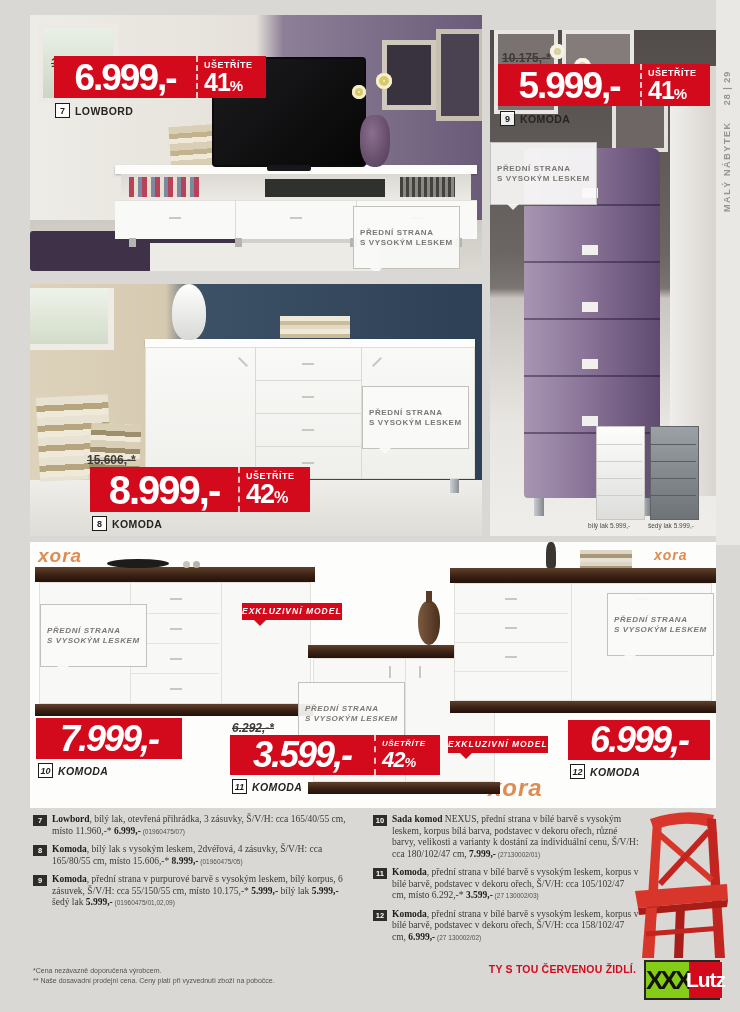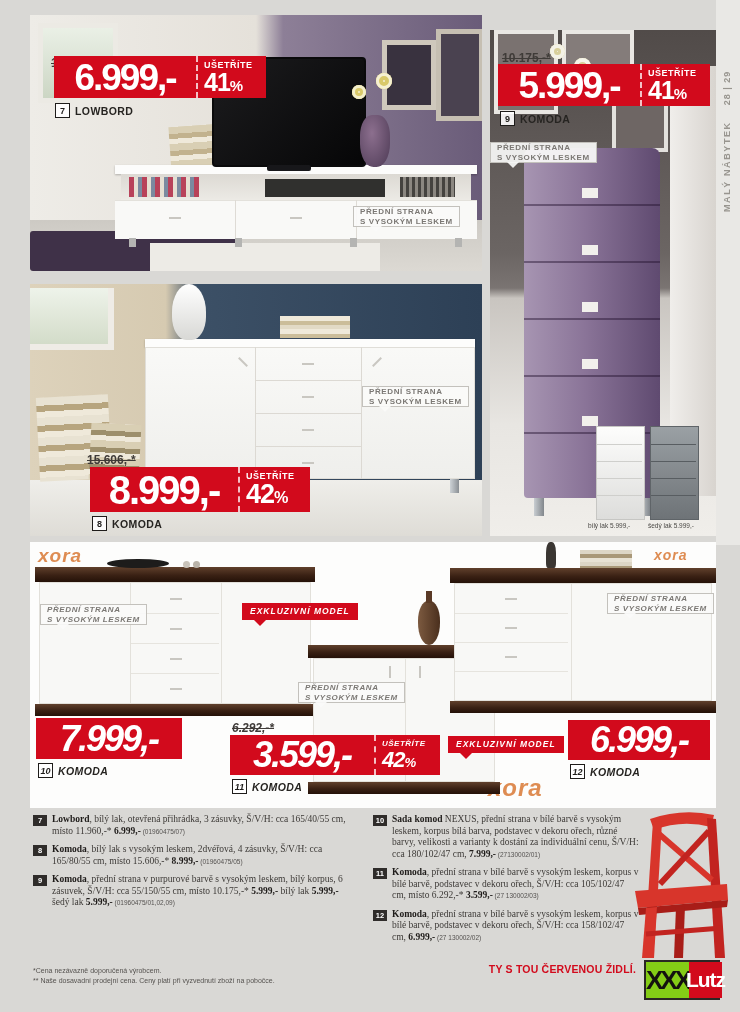--- a/index.html
+++ b/index.html
@@ -11,25 +11,25 @@
   .oldprice{position:absolute;font-weight:bold;font-size:12px;color:#3f3b38;text-decoration:line-through;letter-spacing:0;}
   .pricerow{position:absolute;display:flex;align-items:stretch;}
   .pricebox{background:#d20a1c;color:#fff;font-weight:bold;display:flex;align-items:center;justify-content:center;letter-spacing:-2px;line-height:1;padding:0 4px;}
   .savebox{background:#d20a1c;color:#fff;border-left:2px dashed rgba(255,255,255,.75);display:flex;flex-direction:column;justify-content:center;padding:2px 4px 2px 6px;}
   .saveword{font-size:9px;font-weight:bold;letter-spacing:.5px;line-height:10px;}
   .savepct{font-weight:bold;line-height:1;letter-spacing:-1px;}
   .savepct .sign{font-size:.6em;}
   .offerlabel{position:absolute;display:flex;align-items:center;font-weight:bold;font-size:10.5px;color:#262421;letter-spacing:.4px;}
   .numbadge{display:inline-flex;align-items:center;justify-content:center;width:13px;height:13px;border:1.5px solid #1e1c1a;background:rgba(255,255,255,.9);color:#1e1c1a;font-size:9px;font-weight:bold;margin-right:5px;letter-spacing:0;}
   
-  .hint{position:absolute;background:rgba(250,250,248,.92);border:1px solid #c3c1bc;color:#7b7874;font-size:8px;font-weight:bold;letter-spacing:.6px;padding:0 6px;line-height:9.5px;}
+  .hint{position:absolute;background:rgba(250,250,248,.92);border:1px solid #c3c1bc;color:#7b7874;font-size:8px;font-weight:bold;letter-spacing:.6px;padding:21px 6px;line-height:9.5px;}
   .hint:after{content:"";position:absolute;left:16px;bottom:-6px;width:0;height:0;border-left:6px solid transparent;border-right:6px solid transparent;border-top:6px solid rgba(250,250,248,.92);}
   .hint span{display:block;}
   
-  .exbadge{position:absolute;background:#d20a1c;color:#fff;font-size:8.5px;font-weight:bold;letter-spacing:1px;padding:4px 8px;line-height:1;}
+  .exbadge{position:absolute;background:#d20a1c;color:#fff;font-size:8.5px;font-weight:bold;letter-spacing:1px;padding:4px 0;line-height:1;}
   .exbadge:after{content:"";position:absolute;left:12px;bottom:-6px;width:0;height:0;border-left:6px solid transparent;border-right:6px solid transparent;border-top:6px solid #d20a1c;}
   
   .xoralogo{position:absolute;color:#de8c52;font-weight:bold;letter-spacing:1px;line-height:1;}
   .wood{background:linear-gradient(180deg,#60402c 0%,#3a2114 55%,#241108 100%);}
   .cabbody{background:#f8f8f6;border:1px solid #e2e0da;box-sizing:border-box;}
   .cabline-v{position:absolute;top:0;bottom:0;width:1px;background:#e3e1db;}
   .cabline-h{position:absolute;left:0;right:0;height:1px;background:#e6e4de;}
   .handle{position:absolute;width:12px;height:2px;background:#c9c7c1;}
   
   #descs{position:absolute;left:33px;top:814px;width:606px;display:flex;gap:22px;}

